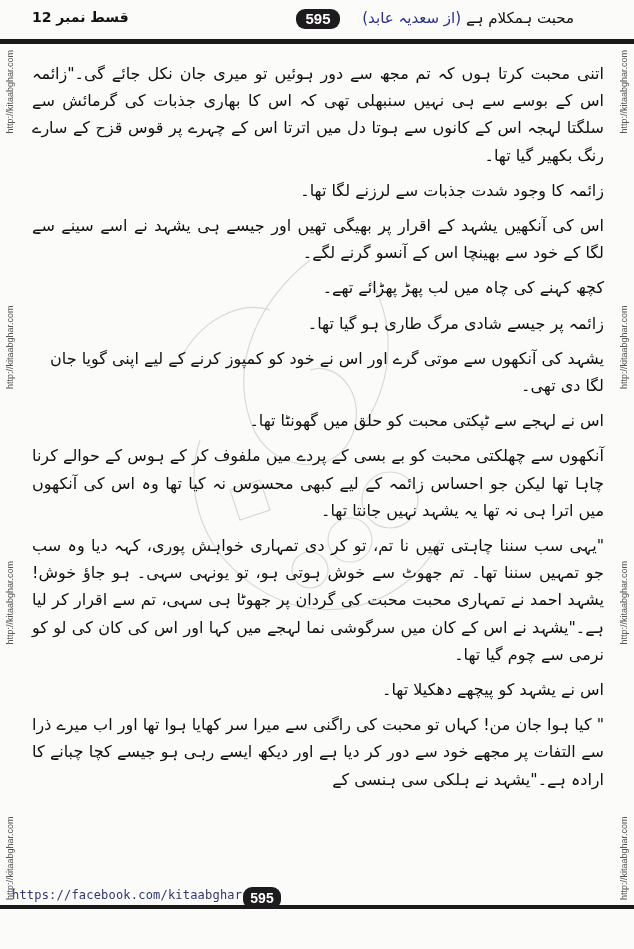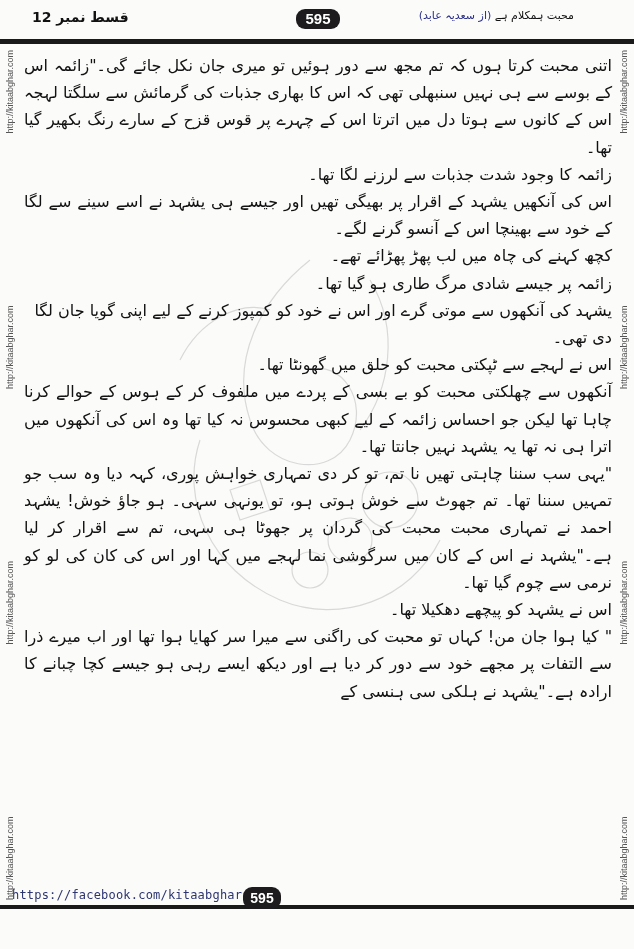--- a/index.html
+++ b/index.html
@@ -13,21 +13,21 @@
     font-family: "DejaVu Sans", sans-serif;
     text-align: center;
   }
   .pagebox {
     position: absolute; background: #1e1b1f; color: #fff; font-weight: bold;
     font-family: "Liberation Sans", sans-serif; font-size: 15px; text-align: center;
     width: 44px; height: 20px; line-height: 20px; border-radius: 9px;
   }
   .header .pagebox { left: 296px; top: 9px; }
   .header .title {
-    position: absolute; right: 60px; top: 9px; font-size: 11px; direction: rtl; white-space: nowrap;
+    position: absolute; right: 60px; top: 9px; font-size: 15px; direction: rtl; white-space: nowrap;
   }
   .header .title .author { color: #2a2f8a; }
   .rule-top { position: absolute; left: 0; top: 39px; width: 634px; height: 5px; background: #1a1a1a; }
   .rule-bottom { position: absolute; left: 0; top: 905px; width: 634px; height: 4px; background: #1a1a1a; }
 
   .side {
     position: absolute; top: 50px; width: 16px; height: 850px; overflow: hidden;
   }
   .side.left { left: 2px; }
   .side.right { right: 2px; }
@@ -41,21 +41,21 @@
   .watermark {
     position: absolute; left: 140px; top: 240px; width: 340px; height: 420px;
     pointer-events: none; opacity: 0.35;
   }
 
   .content {
     position: absolute; left: 24px; top: 52px; width: 588px; height: 850px;
     direction: rtl; text-align: right; font-size: 16px; line-height: 27.2px;
     font-family: "DejaVu Sans", sans-serif; color: #111;
   }
-  .content p { margin: 0; padding: 0; }
+  .content p { margin: 8px; padding: 0; }
   .content p.justify { text-align: justify; text-align-last: right; }
 
   .footer { position: absolute; left: 0; top: 880px; width: 634px; height: 30px; }
   .footer .link {
     position: absolute; top: 8px; color: #2d3572; font-family: "DejaVu Sans Mono", monospace;
     font-size: 12px; letter-spacing: 0.2px; text-decoration: none; white-space: nowrap;
   }
   .footer .link.left { left: 12px; }
   .footer .link.right { left: 316px; }
   .footer .pagebox { left: 243px; top: 7px; width: 38px; height: 22px; line-height: 22px; font-size: 14px; }

